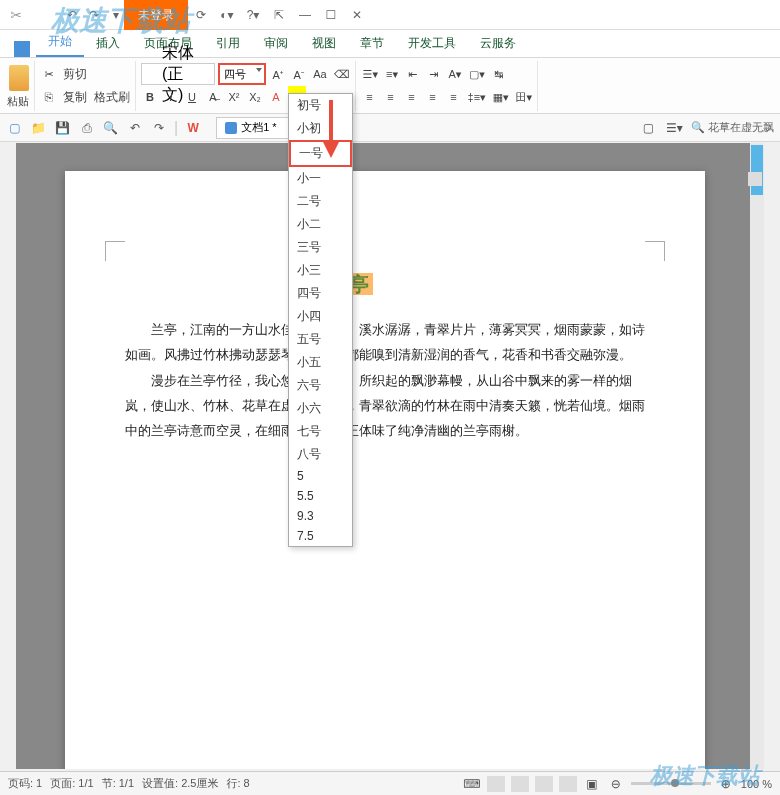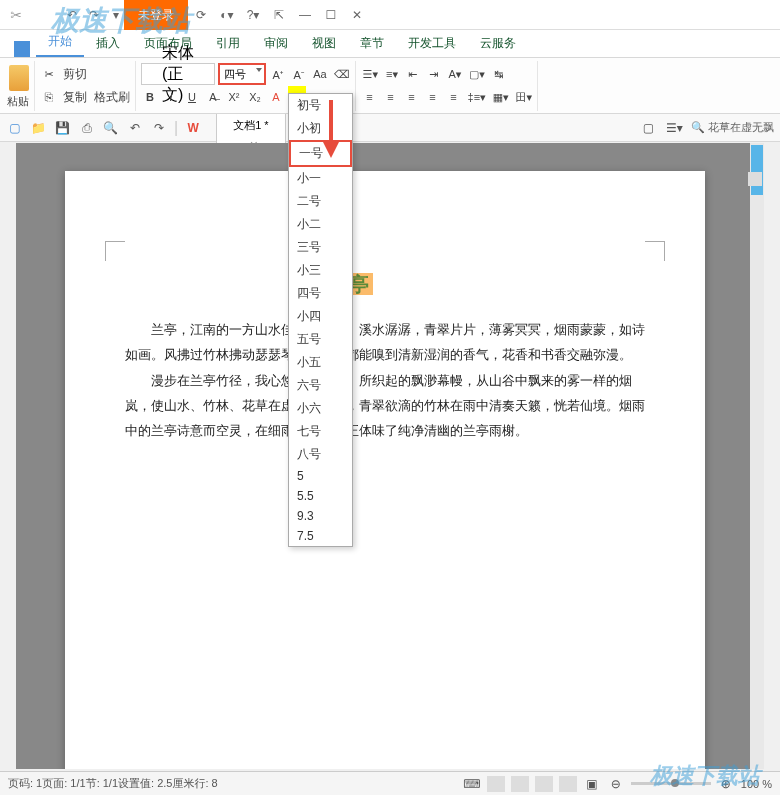--- a/index.html
+++ b/index.html
@@ -31,21 +31,21 @@
 .font-name { width: 74px; height: 22px; border: 1px solid #ccc; font-size: 16px; padding: 0 20px; background: #fff; display: flex; align-items: center; }
 .font-size-box { width: 48px; height: 22px; border: 2px solid #e74c3c; font-size: 11px; padding: 0 4px; background: #fff; display: flex; align-items: center; position: relative; }
 .font-size-arrow { position: absolute; right: 2px; top: 3px; width: 0; height: 0; border-left: 3px solid transparent; border-right: 3px solid transparent; border-top: 4px solid #666; }
 .clipboard-icon { width: 20px; height: 26px; background: linear-gradient(#f5c968, #e8a03a); border-radius: 2px; margin: 2px; }
 .paste-label { font-size: 11px; color: #444; text-align: left; }
 .style-box { width: 50px; height: 44px; border: 1px solid #ddd; font-size: 10px; display: flex; flex-direction: column; align-items: center; justify-content: center; color: #555; }
 
 
 .quickbar { height: 28px; background: #f8f8f8; border-bottom: 1px solid #d8d8d8; display: flex; align-items: center; padding: 0 6px; gap: 6px; }
 .qbtn { width: 18px; height: 18px; display: flex; align-items: center; justify-content: center; font-size: 12px; color: #555; }
-.doc-tab { display: flex; align-items: center; background: #fff; border: 1px solid #ccc; padding: 2px 16px; font-size: 11px; gap: 4px; margin-left: 8px; flex-direction: column; }
+.doc-tab { display: flex; align-items: center; background: #fff; border: 1px solid #ccc; padding: 2px 8px; font-size: 11px; gap: 4px; margin-left: 8px; }
 .doc-tab-close { color: #999; font-size: 14px; margin-left: 6px; }
 .qbar-right { margin-left: auto; display: flex; align-items: center; gap: 8px; font-size: 11px; color: #666; }
 .search-cmd { display: flex; align-items: center; gap: 3px; }
 
 
 .size-dropdown { position: absolute; left: 288px; top: 93px; width: 65px; background: #fff; border: 1px solid #aaa; box-shadow: 2px 2px 6px rgba(0,0,0,0.2); z-index: 100; }
 .size-item { padding: 3px 8px; font-size: 12px; color: #333; }
 .size-item.highlighted { border: 2px solid #e74c3c; }
 .red-arrow { position: absolute; left: 321px; top: 100px; z-index: 101; }
 
@@ -59,21 +59,21 @@
 .title-highlight { background: #fbbb6a; padding: 0 4px; }
 .doc-body { font-size: 13px; line-height: 1.9; color: #222; text-indent: 2em; }
 .doc-body p { margin-bottom: 2px; }
 
 
 .vscroll { position: absolute; right: 16px; top: 143px; bottom: 26px; width: 14px; background: #e8e8e8; }
 .vscroll-thumb { position: absolute; top: 2px; left: 1px; right: 1px; height: 50px; background: #57b5e8; }
 .sidebar-icon { position: absolute; right: 18px; width: 14px; height: 14px; background: #ddd; }
 
 
-.statusbar { position: absolute; bottom: 0; left: 0; right: 0; height: 24px; background: #f5f5f5; border-top: 1px solid #ccc; display: flex; align-items: center; padding: 0 8px; font-size: 11px; color: #555; gap: 0; }
+.statusbar { position: absolute; bottom: 0; left: 0; right: 0; height: 24px; background: #f5f5f5; border-top: 1px solid #ccc; display: flex; align-items: center; padding: 0 8px; font-size: 11px; color: #555; gap: 8px; }
 .statusbar-right { margin-left: auto; display: flex; align-items: center; gap: 6px; }
 .view-btn { width: 18px; height: 16px; background: #ddd; }
 .zoom-slider { width: 80px; height: 3px; background: #ccc; position: relative; }
 .zoom-handle { position: absolute; left: 40px; top: -3px; width: 8px; height: 8px; background: #888; border-radius: 50%; }
 
 
 .watermark { position: absolute; font-size: 28px; font-weight: bold; color: #3b9ed8; opacity: 0.5; font-style: italic; z-index: 200; pointer-events: none; margin-left: 41px; }
 .watermark.top { top: 2px; left: 10px; }
 .watermark.bottom { bottom: 4px; right: 20px; font-size: 22px; }
 .scissors { font-size: 14px; opacity: 0.4; }

